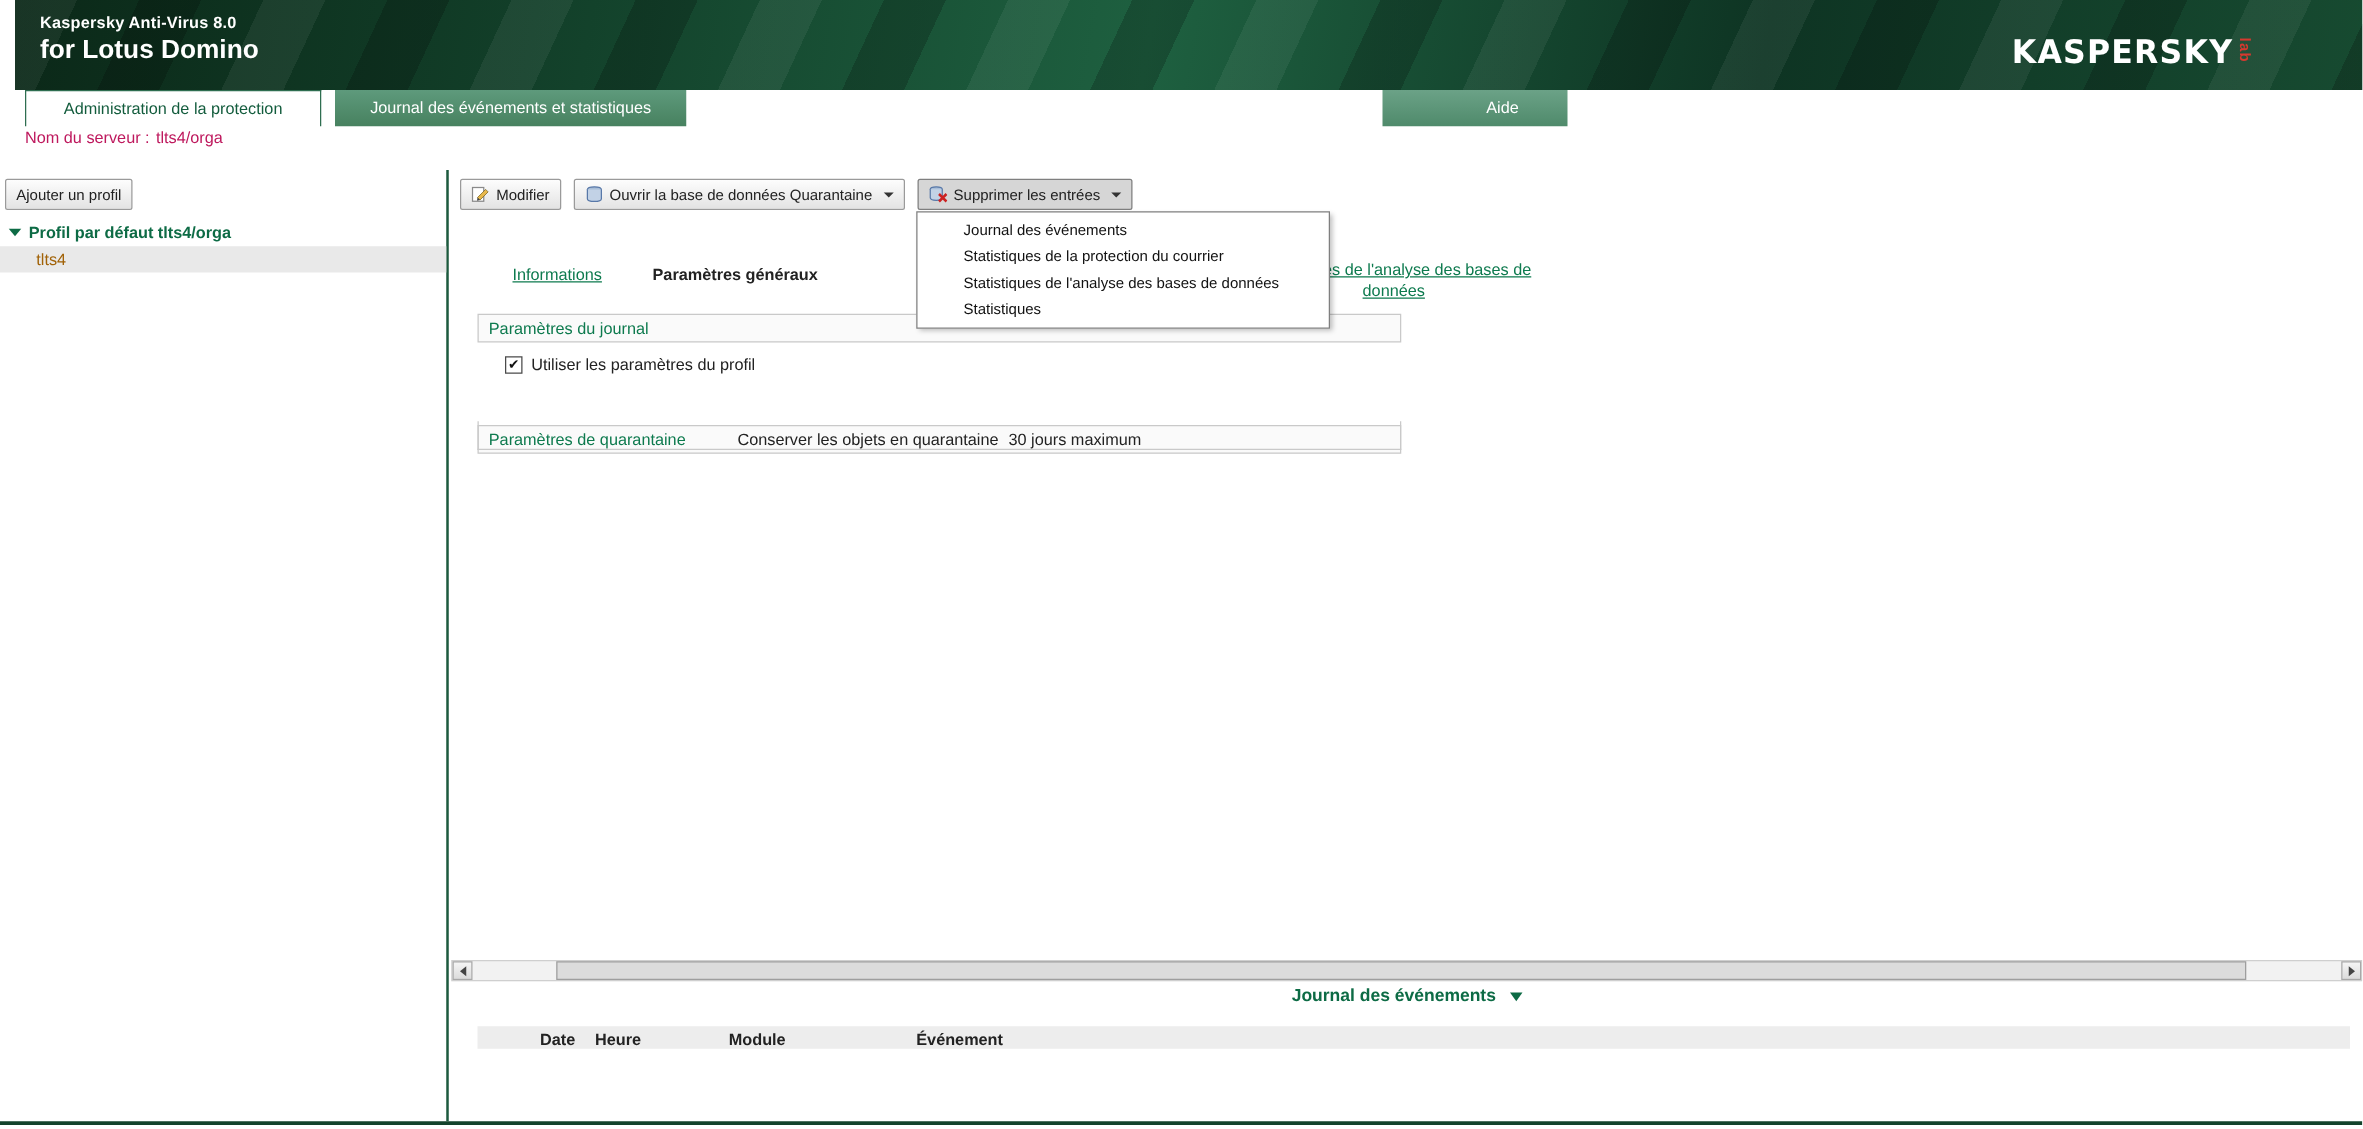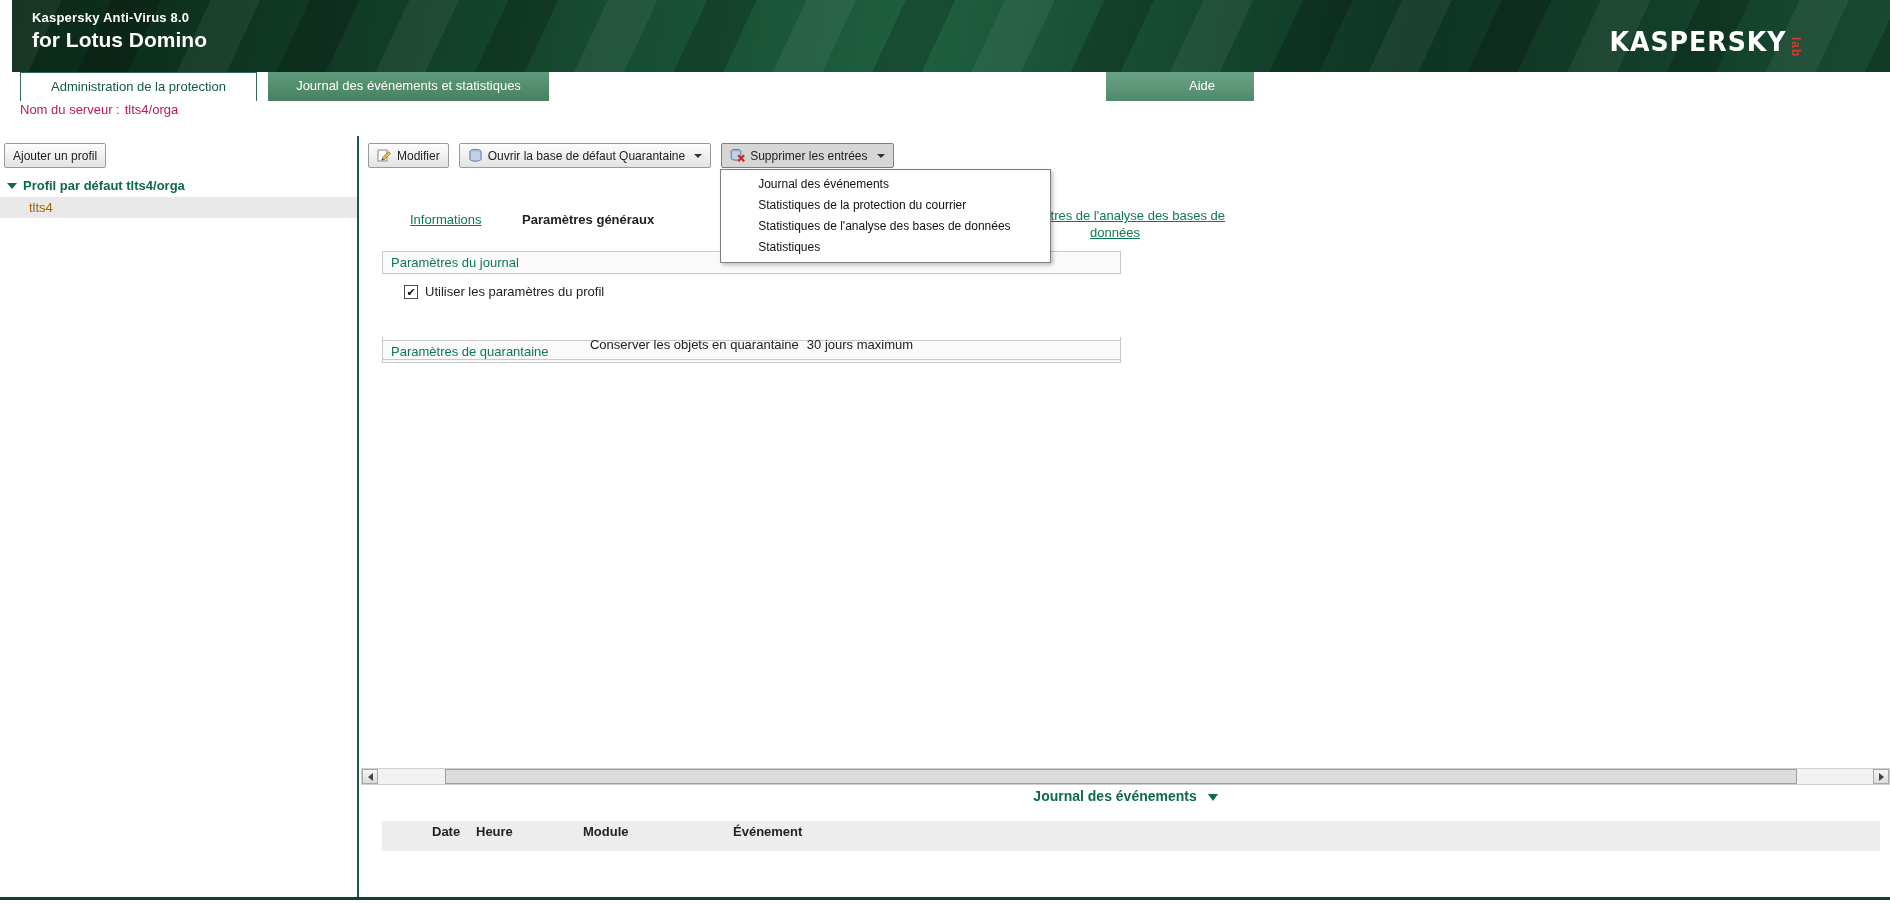--- a/index.html
+++ b/index.html
@@ -16,21 +16,21 @@
   }
   .header::before {
     content:""; position:absolute; inset:0;
     background:repeating-linear-gradient(115deg,
       rgba(255,255,255,0.06) 0 45px, rgba(255,255,255,0) 45px 90px,
       rgba(0,0,0,0.20) 90px 135px, rgba(0,0,0,0) 135px 180px);
   }
   .brand { position:absolute; left:20px; top:10px; color:#fff; z-index:1; }
   .brand-line1 { font-size:13px; font-weight:bold; letter-spacing:0.2px; }
   .brand-line2 { font-size:21px; font-weight:bold; margin-top:3px; }
-  .logo { position:absolute; right:100px; top:27px; z-index:1; display:flex; align-items:flex-end; }
+  .logo { position:absolute; right:100px; top:27px; z-index:1; display:flex; align-items:flex-start; }
   .logo-main {
     color:#fff; font-size:26px; font-weight:bold; letter-spacing:1px;
     font-family:"DejaVu Sans", sans-serif; transform:scaleX(0.97); transform-origin:right;
   }
   .logo-lab {
     color:#d6392f; font-size:12px; font-weight:bold; writing-mode:vertical-rl;
     margin-left:3px; margin-top:3px; letter-spacing:1px; line-height:1;
   }
 
   
@@ -110,21 +110,21 @@
   .s-quar { top:315px;margin-top:25px; }
   .checkbox-row { position:absolute; left:404px; top:284px; display:flex; align-items:center; gap:7px; }
   .checkbox {
     width:14px; height:14px; background:#fff; border:1px solid #4a4a4a;
     font-size:11px; line-height:12px; text-align:center; color:#111; cursor:pointer;
   }
   .cb-label { font-size:13px; color:#222; }
   .quar-row {
     position:absolute; left:382px; top:337px; width:739px; height:23px;
     border:1px solid #c9c9c9; border-top:none;
-    display:flex; align-items:flex-start; justify-content:center; gap:8px;
+    display:flex; align-items:flex-end; justify-content:center; gap:8px;
     font-size:13px; color:#222;
   }
 
   
   .hscroll {
     position:absolute; left:361px; top:768px; width:1529px; height:17px;
     background:#f2f2f2; border:1px solid #cfcfcf;
   }
   .sb-btn {
     position:absolute; top:0; width:16px; height:15px;
@@ -141,21 +141,21 @@
   .journal-title {
     position:absolute; left:361px; top:788px; width:1529px; text-align:center;
     font-size:14px; font-weight:bold; color:#0d6b45; cursor:pointer;
   }
   .tri-down {
     display:inline-block; width:0; height:0;
     border-left:5px solid transparent; border-right:5px solid transparent;
     border-top:6px solid #0d6b45;
   }
   .journal-title .tri-down { margin-left:7px; border-top-width:7px; }
-  .table-header { position:absolute; left:382px; top:821px; width:1498px; height:30px; background:#ededed; }
+  .table-header { position:absolute; left:382px; top:821px; width:1498px; height:18px; background:#ededed; }
   .table-header .col { position:absolute; top:0; line-height:21px; font-size:13px; font-weight:bold; color:#222; }
   .col-date { left:50px; }
   .col-heure { left:94px; }
   .col-module { left:201px; }
   .col-event { left:351px; }
 
   .bottom-line { position:absolute; left:0; top:897px; width:1890px; height:3px; background:#14432c; }
 </style>
 </head>
 <body>
@@ -206,21 +206,21 @@
         <span>Modifier</span>
       </button>
 
       <button class="btn">
         <span class="icon">
           <svg width="15" height="15" viewBox="0 0 15 15">
               <ellipse cx="7.5" cy="3.6" rx="5.6" ry="2.2" fill="#a9bed8" stroke="#5878a8"></ellipse>
               <path d="M1.9 3.6 v7.4 a5.6 2.2 0 0 0 11.2 0 v-7.4" fill="#c2d2e6" stroke="#5878a8"></path>
             </svg>
         </span>
-        <span>Ouvrir la base de défaut Quarantaine</span>
+        <span>Ouvrir la base de données Quarantaine</span>
         <span class="caret"></span>
       </button>
 
       <div class="dd-wrap">
         <button class="btn pressed">
           <span class="icon">
             <svg width="15" height="15" viewBox="0 0 15 15">
                 <ellipse cx="6" cy="3.4" rx="4.8" ry="2" fill="#a9bed8" stroke="#5878a8"></ellipse>
                 <path d="M1.2 3.4 v6.8 a4.8 2 0 0 0 9.6 0 v-6.8" fill="#c2d2e6" stroke="#5878a8"></path>
                 <path d="M8.2 7.2 l6 6 M14.2 7.2 l-6 6" stroke="#cc2222" stroke-width="2"></path>

